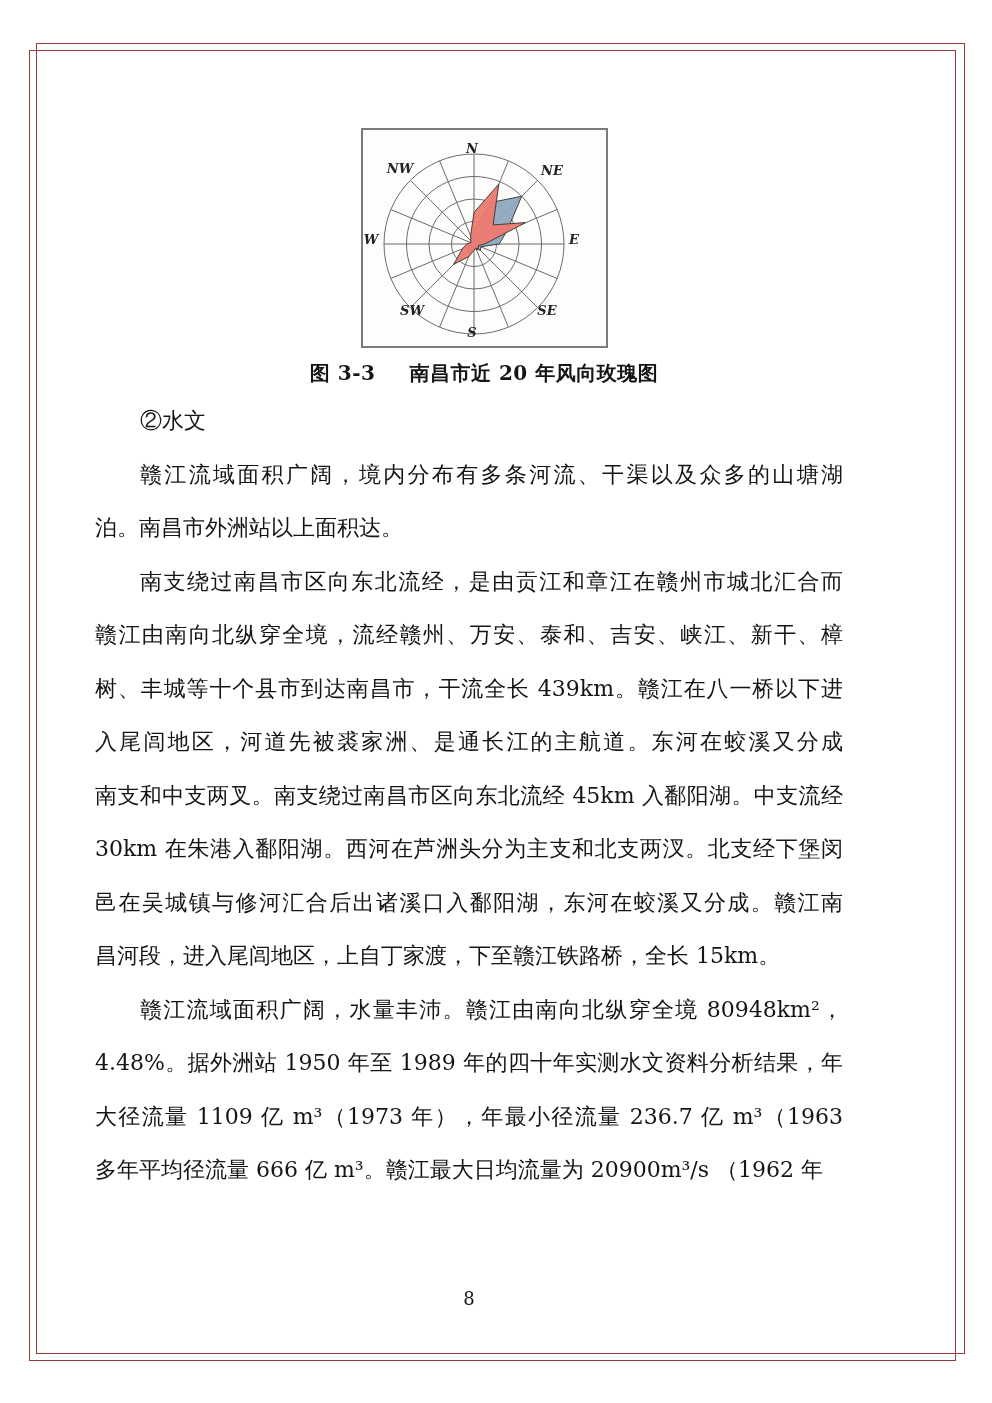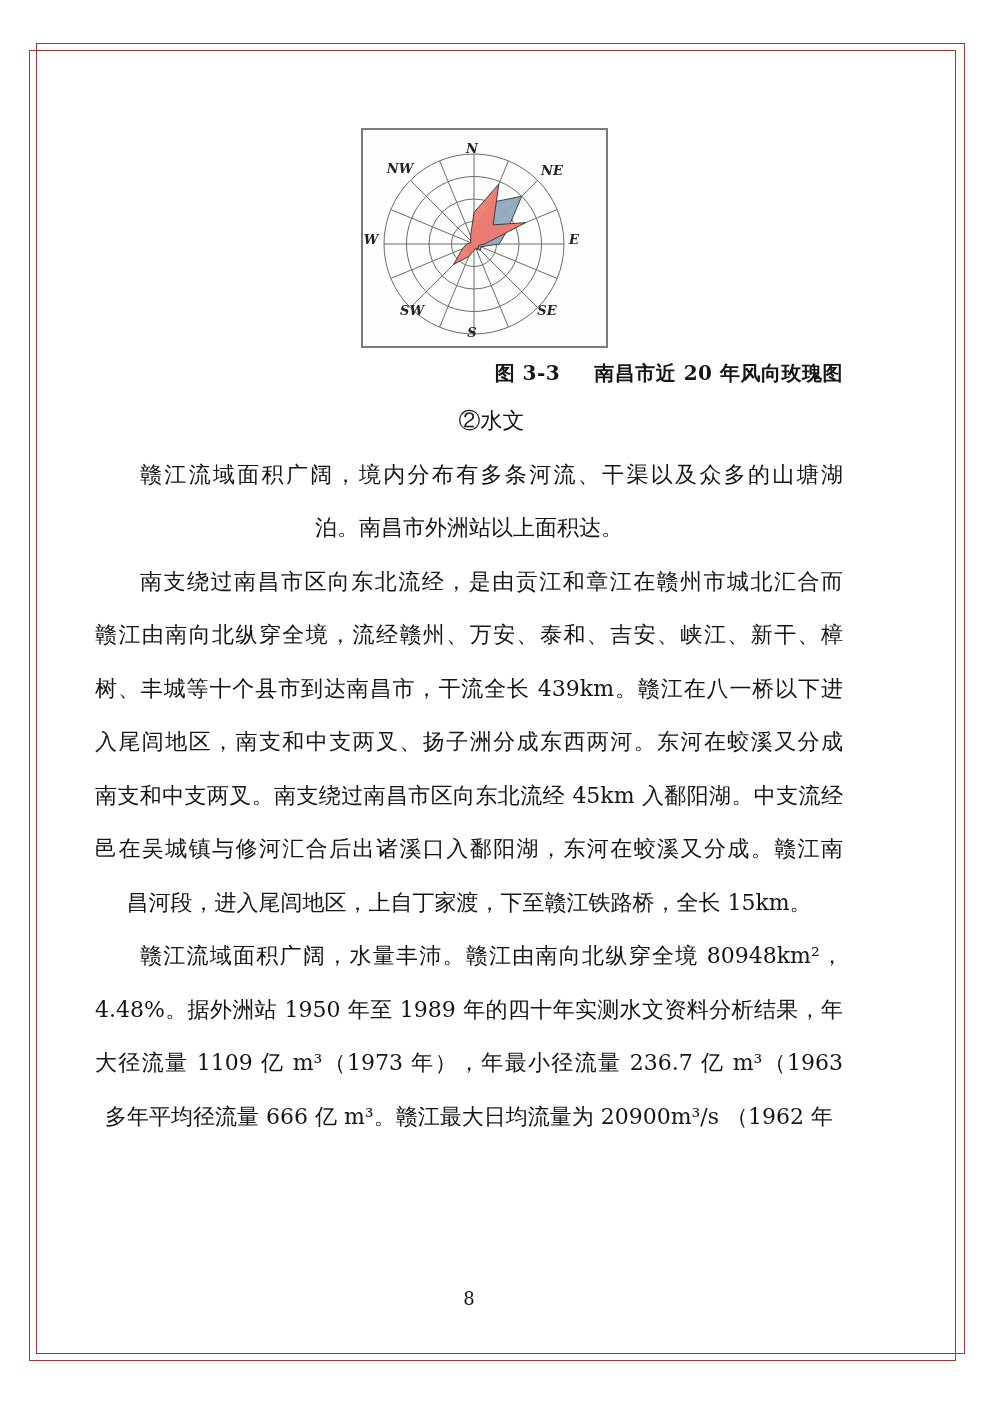--- a/index.html
+++ b/index.html
@@ -8,30 +8,30 @@
     font-family:"DejaVu Serif","Liberation Serif",serif; color:#151515; overflow:hidden;
   }
   .pborder{position:absolute; border:1.5px solid #9b3938; box-sizing:border-box;}
   .pborder.a{left:36px; top:43px; width:929px; height:1311px;}
   .pborder.b{left:29px; top:50px; width:927px; height:1311px;}
   .figure-box{
     position:absolute; left:361px; top:128px; width:243px; height:216px;
     border:2px solid #7b7b7b; background:#fdfdfc;
   }
   .figure-caption{
-    position:absolute; left:95px; top:360px; width:748px;
-    text-align:right; font-weight:bold; font-size:20px; letter-spacing:0.5px;
+    position:absolute; left:110px; top:360px; width:748px;
+    text-align:center; font-weight:bold; font-size:20px; letter-spacing:0.5px;
   }
   .figure-caption .gap{display:inline-block; width:34px;}
   .body-text{position:absolute; left:95px; top:394px; width:748px; font-size:22px;}
   .line{
     width:748px; height:53.5px; line-height:53.5px; overflow:hidden;
   }
   .line.j{text-align:justify; text-align-last:justify;}
-  .line.l{text-align:center;}
+  .line.l{text-align:left;}
   .line.i{text-indent:45px;}
   .pagenum{
     position:absolute; left:95px; top:1288px; width:748px;
     text-align:center; font-size:18px;
   }
 </style>
 </head>
 <body>
 
 <div class="page">
@@ -78,22 +78,23 @@
     <span>图 3-3</span><span class="gap"></span><span>南昌市近 20 年风向玫瑰图</span>
   </div>
 
   <div class="body-text">
       <div class="line l i">②水文</div>
       <div class="line j i">赣江流域面积广阔，境内分布有多条河流、干渠以及众多的山塘湖</div>
       <div class="line l">泊。南昌市外洲站以上面积达。</div>
       <div class="line j i">南支绕过南昌市区向东北流经，是由贡江和章江在赣州市城北汇合而成。</div>
       <div class="line j">赣江由南向北纵穿全境，流经赣州、万安、泰和、吉安、峡江、新干、樟</div>
       <div class="line j">树、丰城等十个县市到达南昌市，干流全长 439km。赣江在八一桥以下进</div>
-      <div class="line j">入尾闾地区，南支和中支两叉、扬子洲分成东西两河。东河在蛟溪又分成</div>
+      <div class="line j">入尾闾地区，河道先被裘家洲、是通长江的主航道。东河在蛟溪又分成</div>
       <div class="line j">南支和中支两叉。南支绕过南昌市区向东北流经 45km 入鄱阳湖。中支流经</div>
+      <div class="line j">30km 在朱港入鄱阳湖。西河在芦洲头分为主支和北支两汊。北支经下堡闵</div>
       <div class="line j">邑在吴城镇与修河汇合后出诸溪口入鄱阳湖，东河在蛟溪又分成。赣江南</div>
       <div class="line l">昌河段，进入尾闾地区，上自丁家渡，下至赣江铁路桥，全长 15km。</div>
       <div class="line j i">赣江流域面积广阔，水量丰沛。赣江由南向北纵穿全境 80948km²，</div>
       <div class="line j">4.48%。据外洲站 1950 年至 1989 年的四十年实测水文资料分析结果，年最</div>
       <div class="line j">大径流量 1109 亿 m³（1973 年），年最小径流量 236.7 亿 m³（1963 年），</div>
       <div class="line l">多年平均径流量 666 亿 m³。赣江最大日均流量为 20900m³/s （1962 年 6 月</div>
     </div>
 
   <div class="pagenum">8</div>
 

